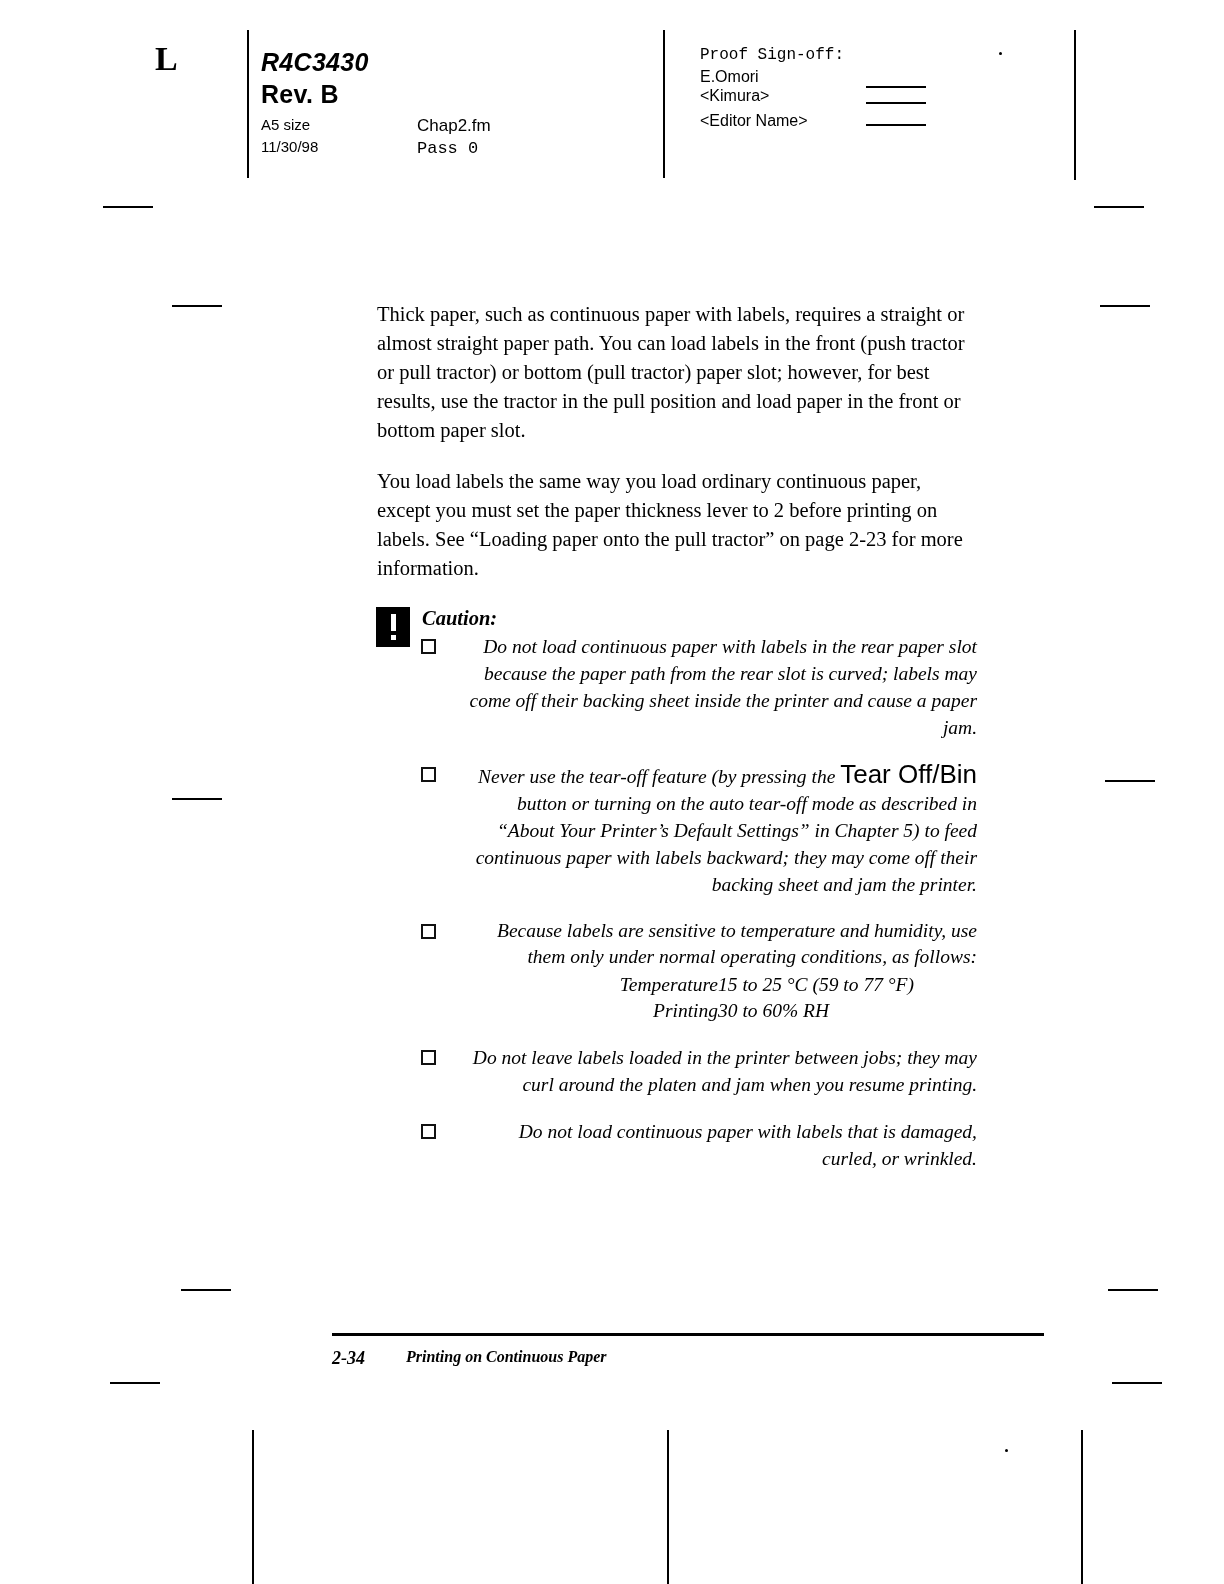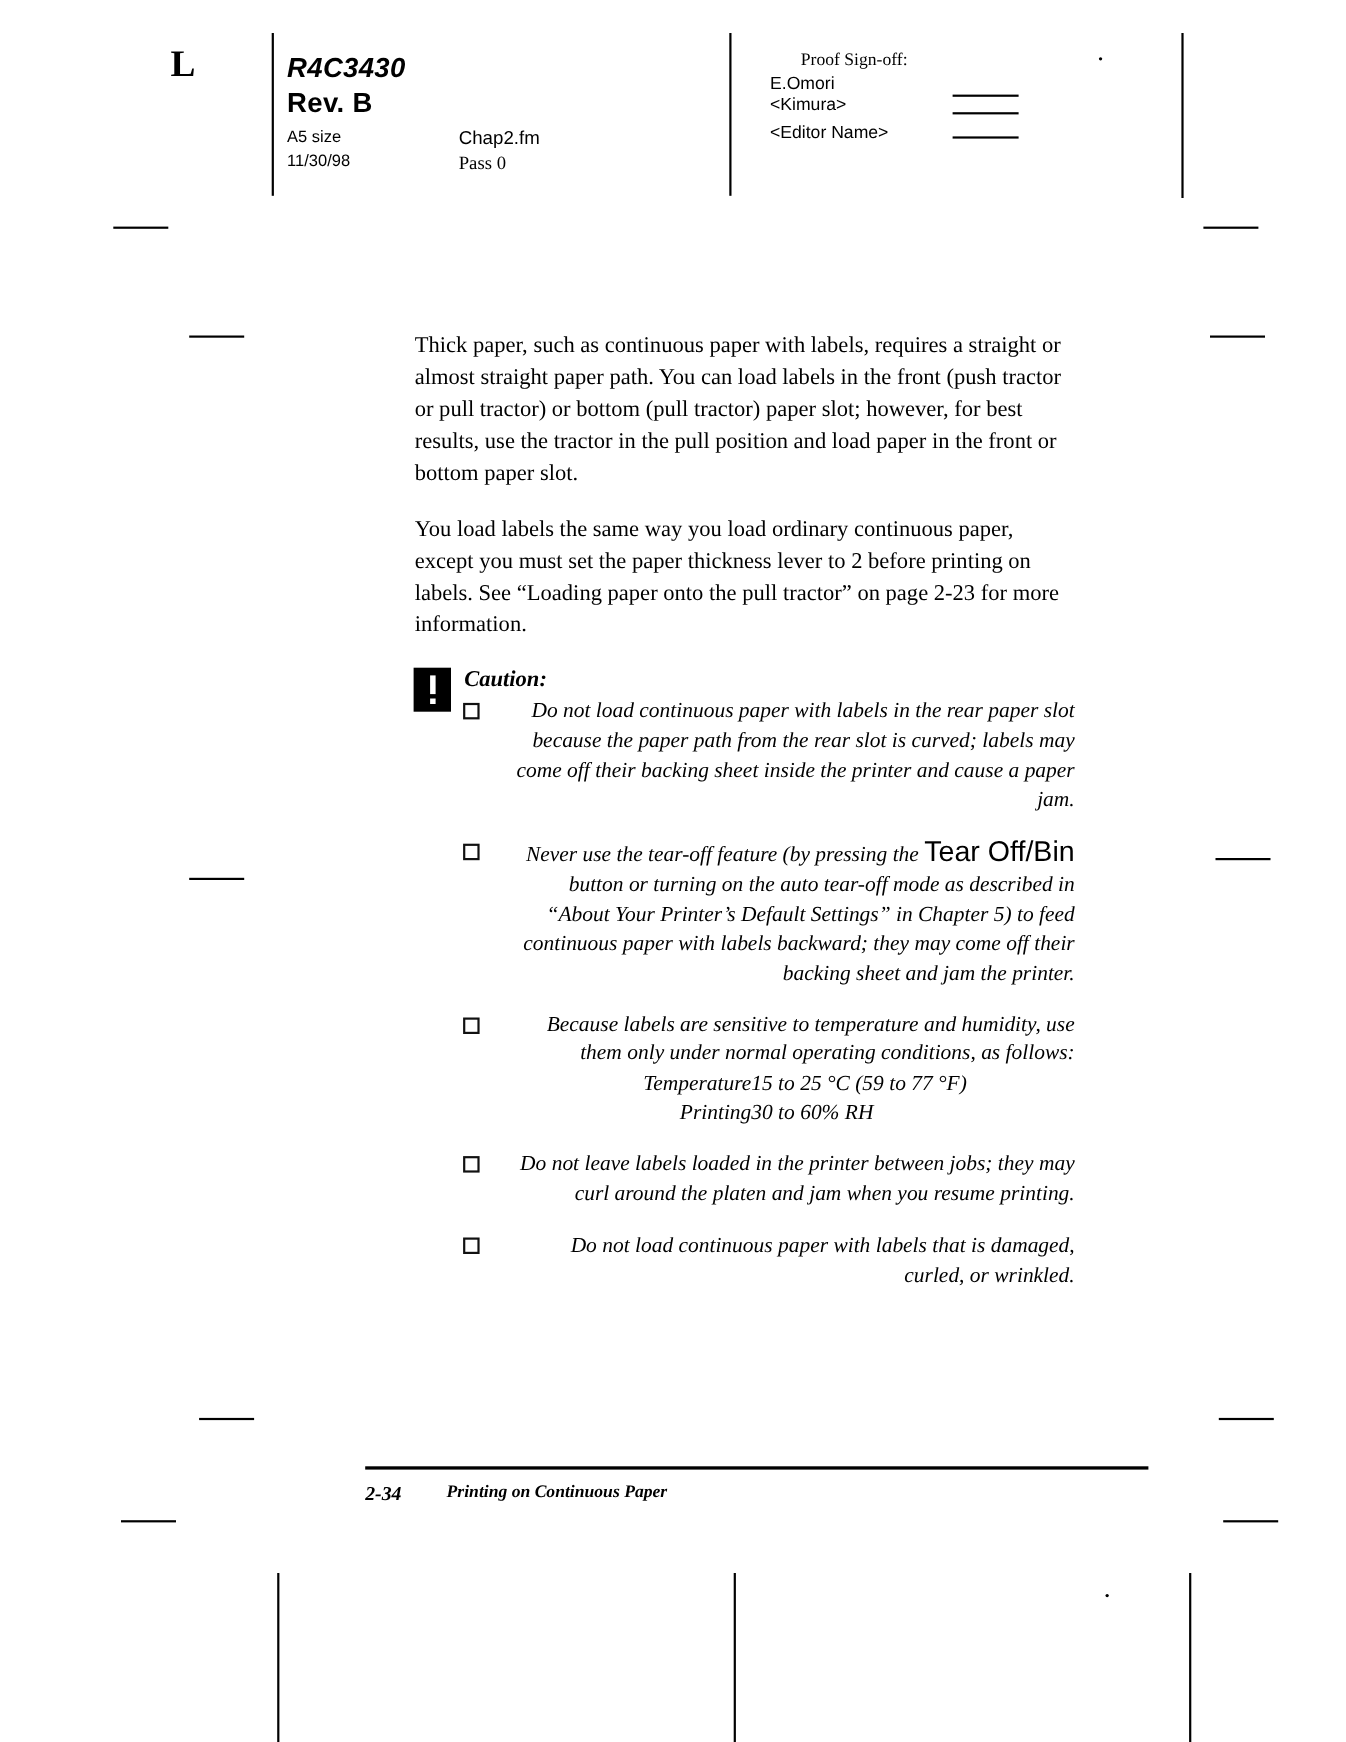--- a/index.html
+++ b/index.html
@@ -87,30 +87,29 @@
     position: absolute;
     left: 417px;
     top: 116px;
     font-family: "Liberation Sans", sans-serif;
     font-size: 17px;
   }
   .doc-pass {
     position: absolute;
     left: 417px;
     top: 139px;
-    font-family: Liberation Serif, serif;
+    font-family: Liberation Mono, monospace;
     font-size: 17px;
   }
   .sign-title {
     position: absolute;
     left: 700px;
     top: 46px;
-    font-family: Liberation Serif, serif;
-    font-size: 16px;
-    margin-left: 28px;
+    font-family: Liberation Mono, monospace;
+    font-size: 16px;
   }
   .sign-r1 {
     position: absolute;
     left: 700px;
     top: 68px;
     font-family: "Liberation Sans", sans-serif;
     font-size: 16px;
   }
   .sign-r2 {
     position: absolute;
@@ -234,21 +233,21 @@
     font-size: 26px;
   }
   .cond {
     margin-left: 73px;
     margin-top: 2px;
     font-style: italic;
     font-size: 19.5px;
     line-height: 26px;
   }
   .cond-row { display: flex; }
-  .cond-key { width: 150px; }
+  .cond-key { width: 150px; margin-left: 35px; }
   .cond-val { }
 
   
   .footer-rule {
     position: absolute;
     left: 332px;
     top: 1333px;
     width: 712px;
     height: 3px;
     background: #000;

